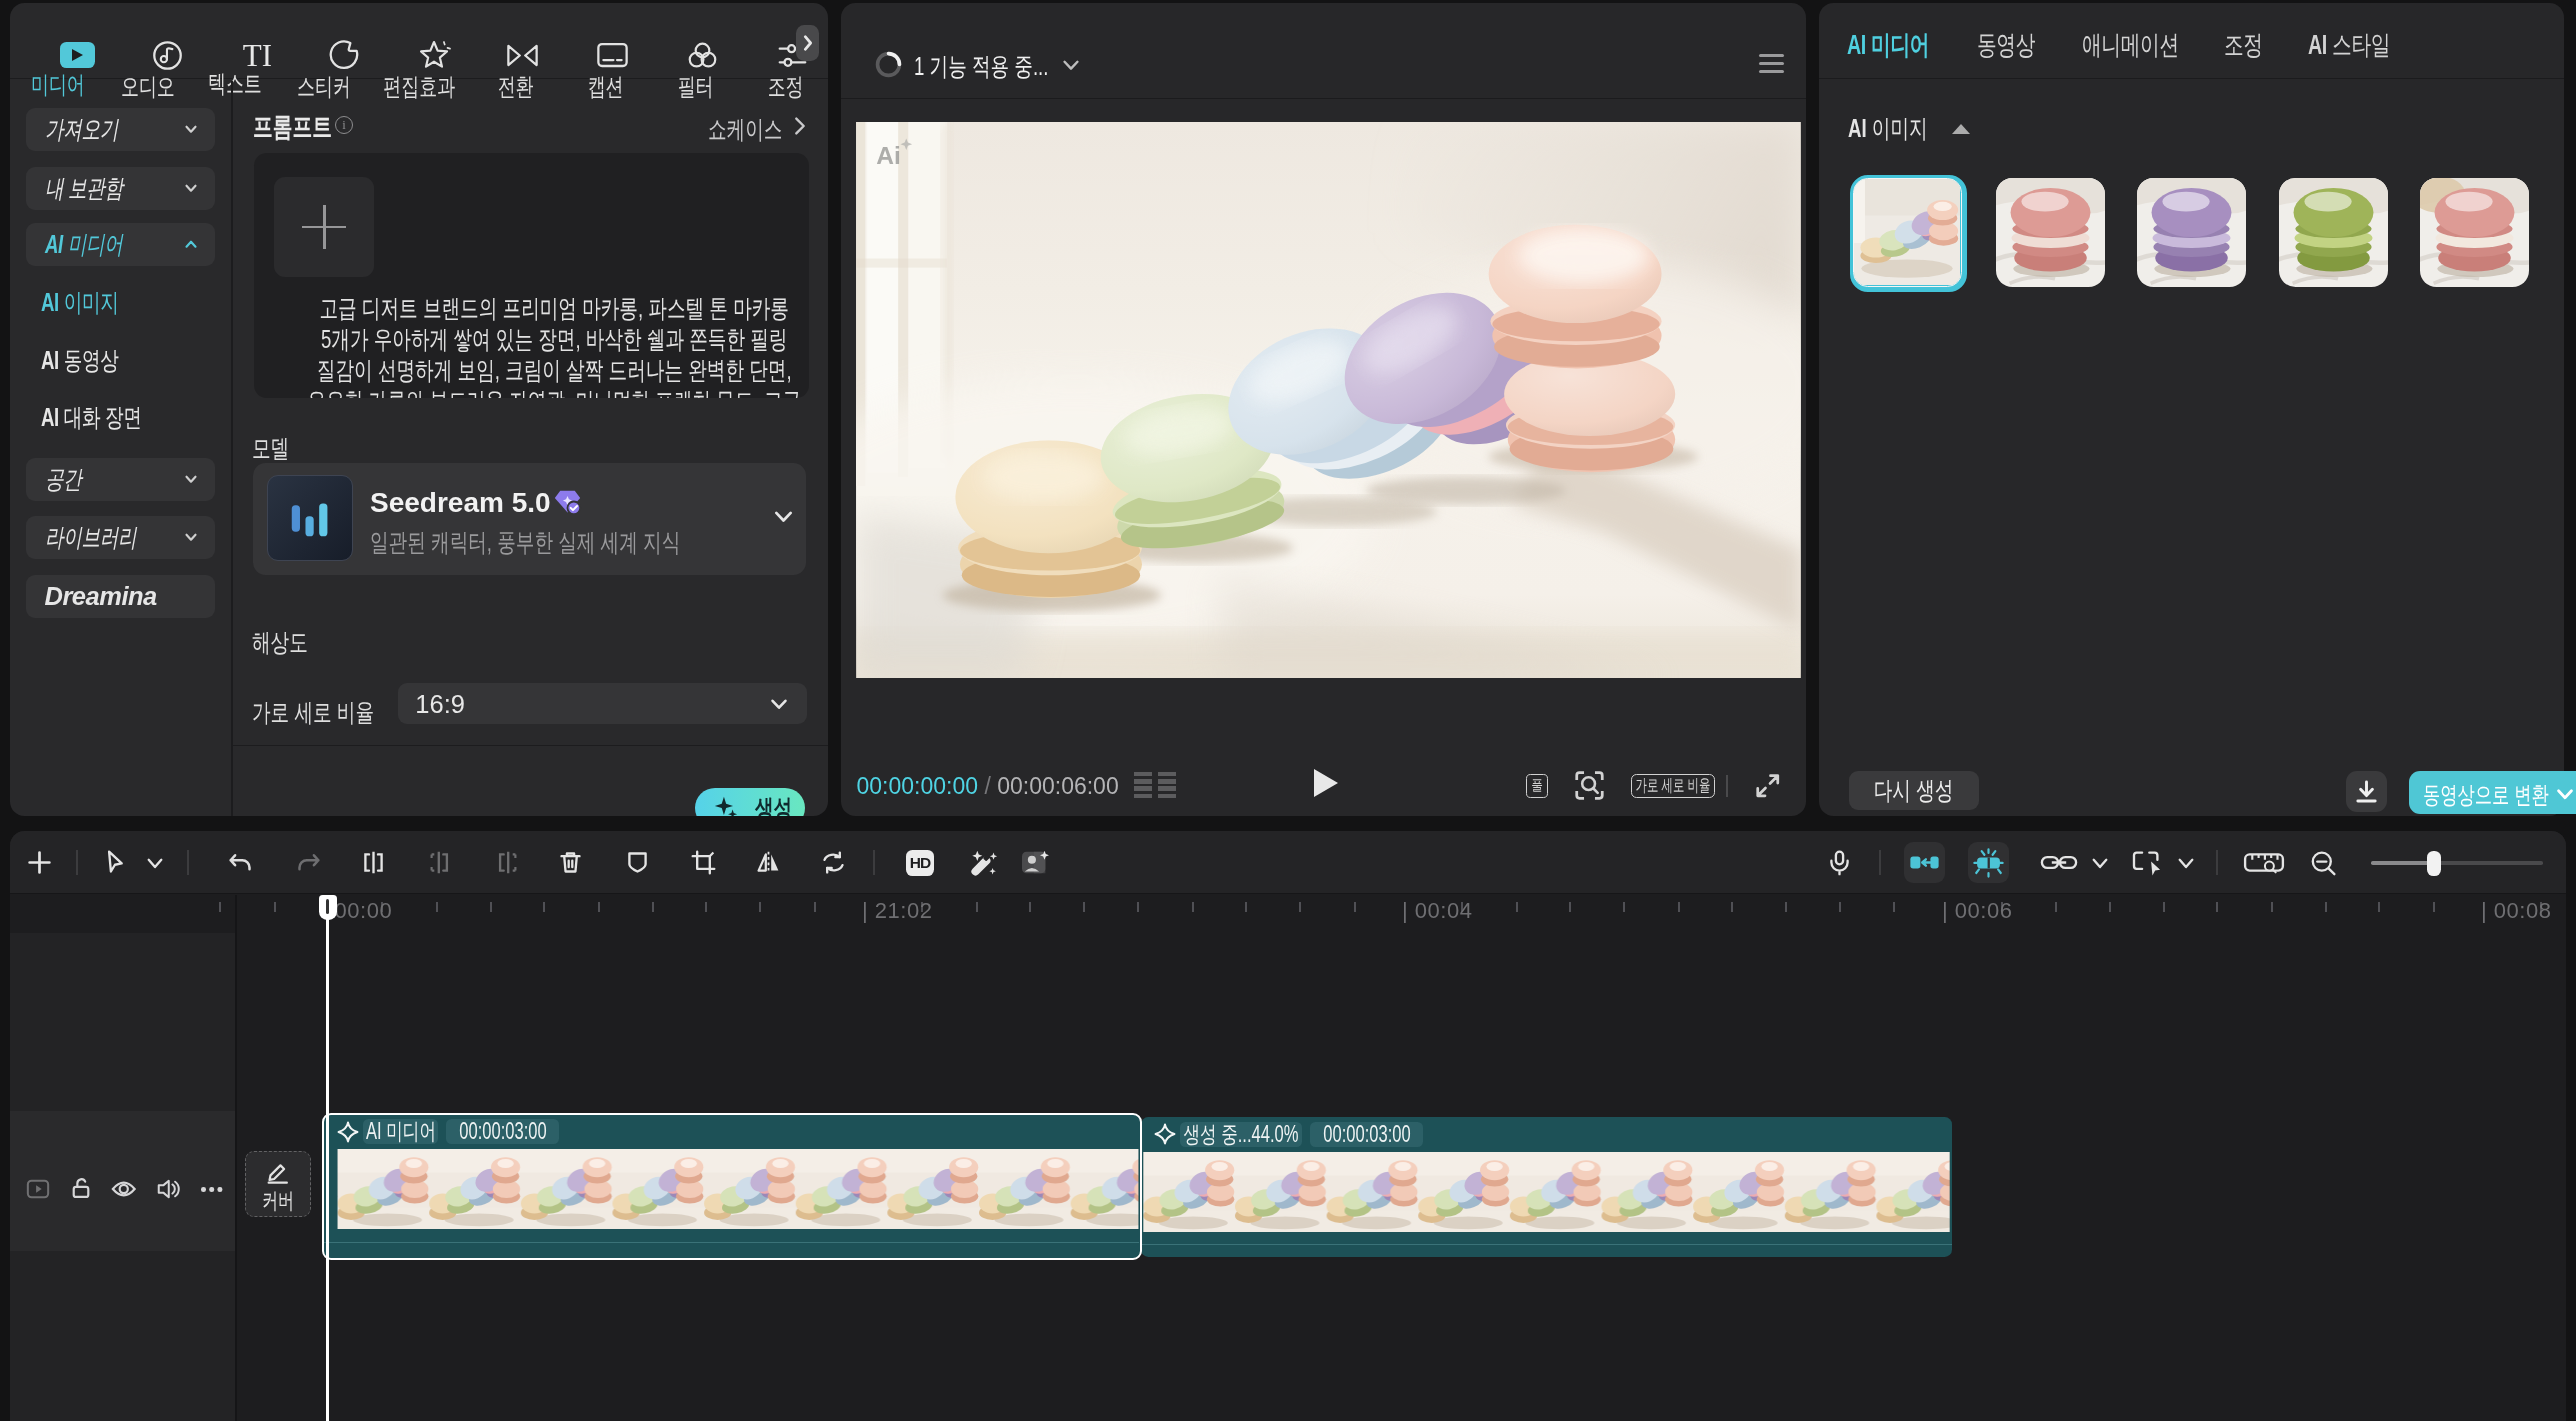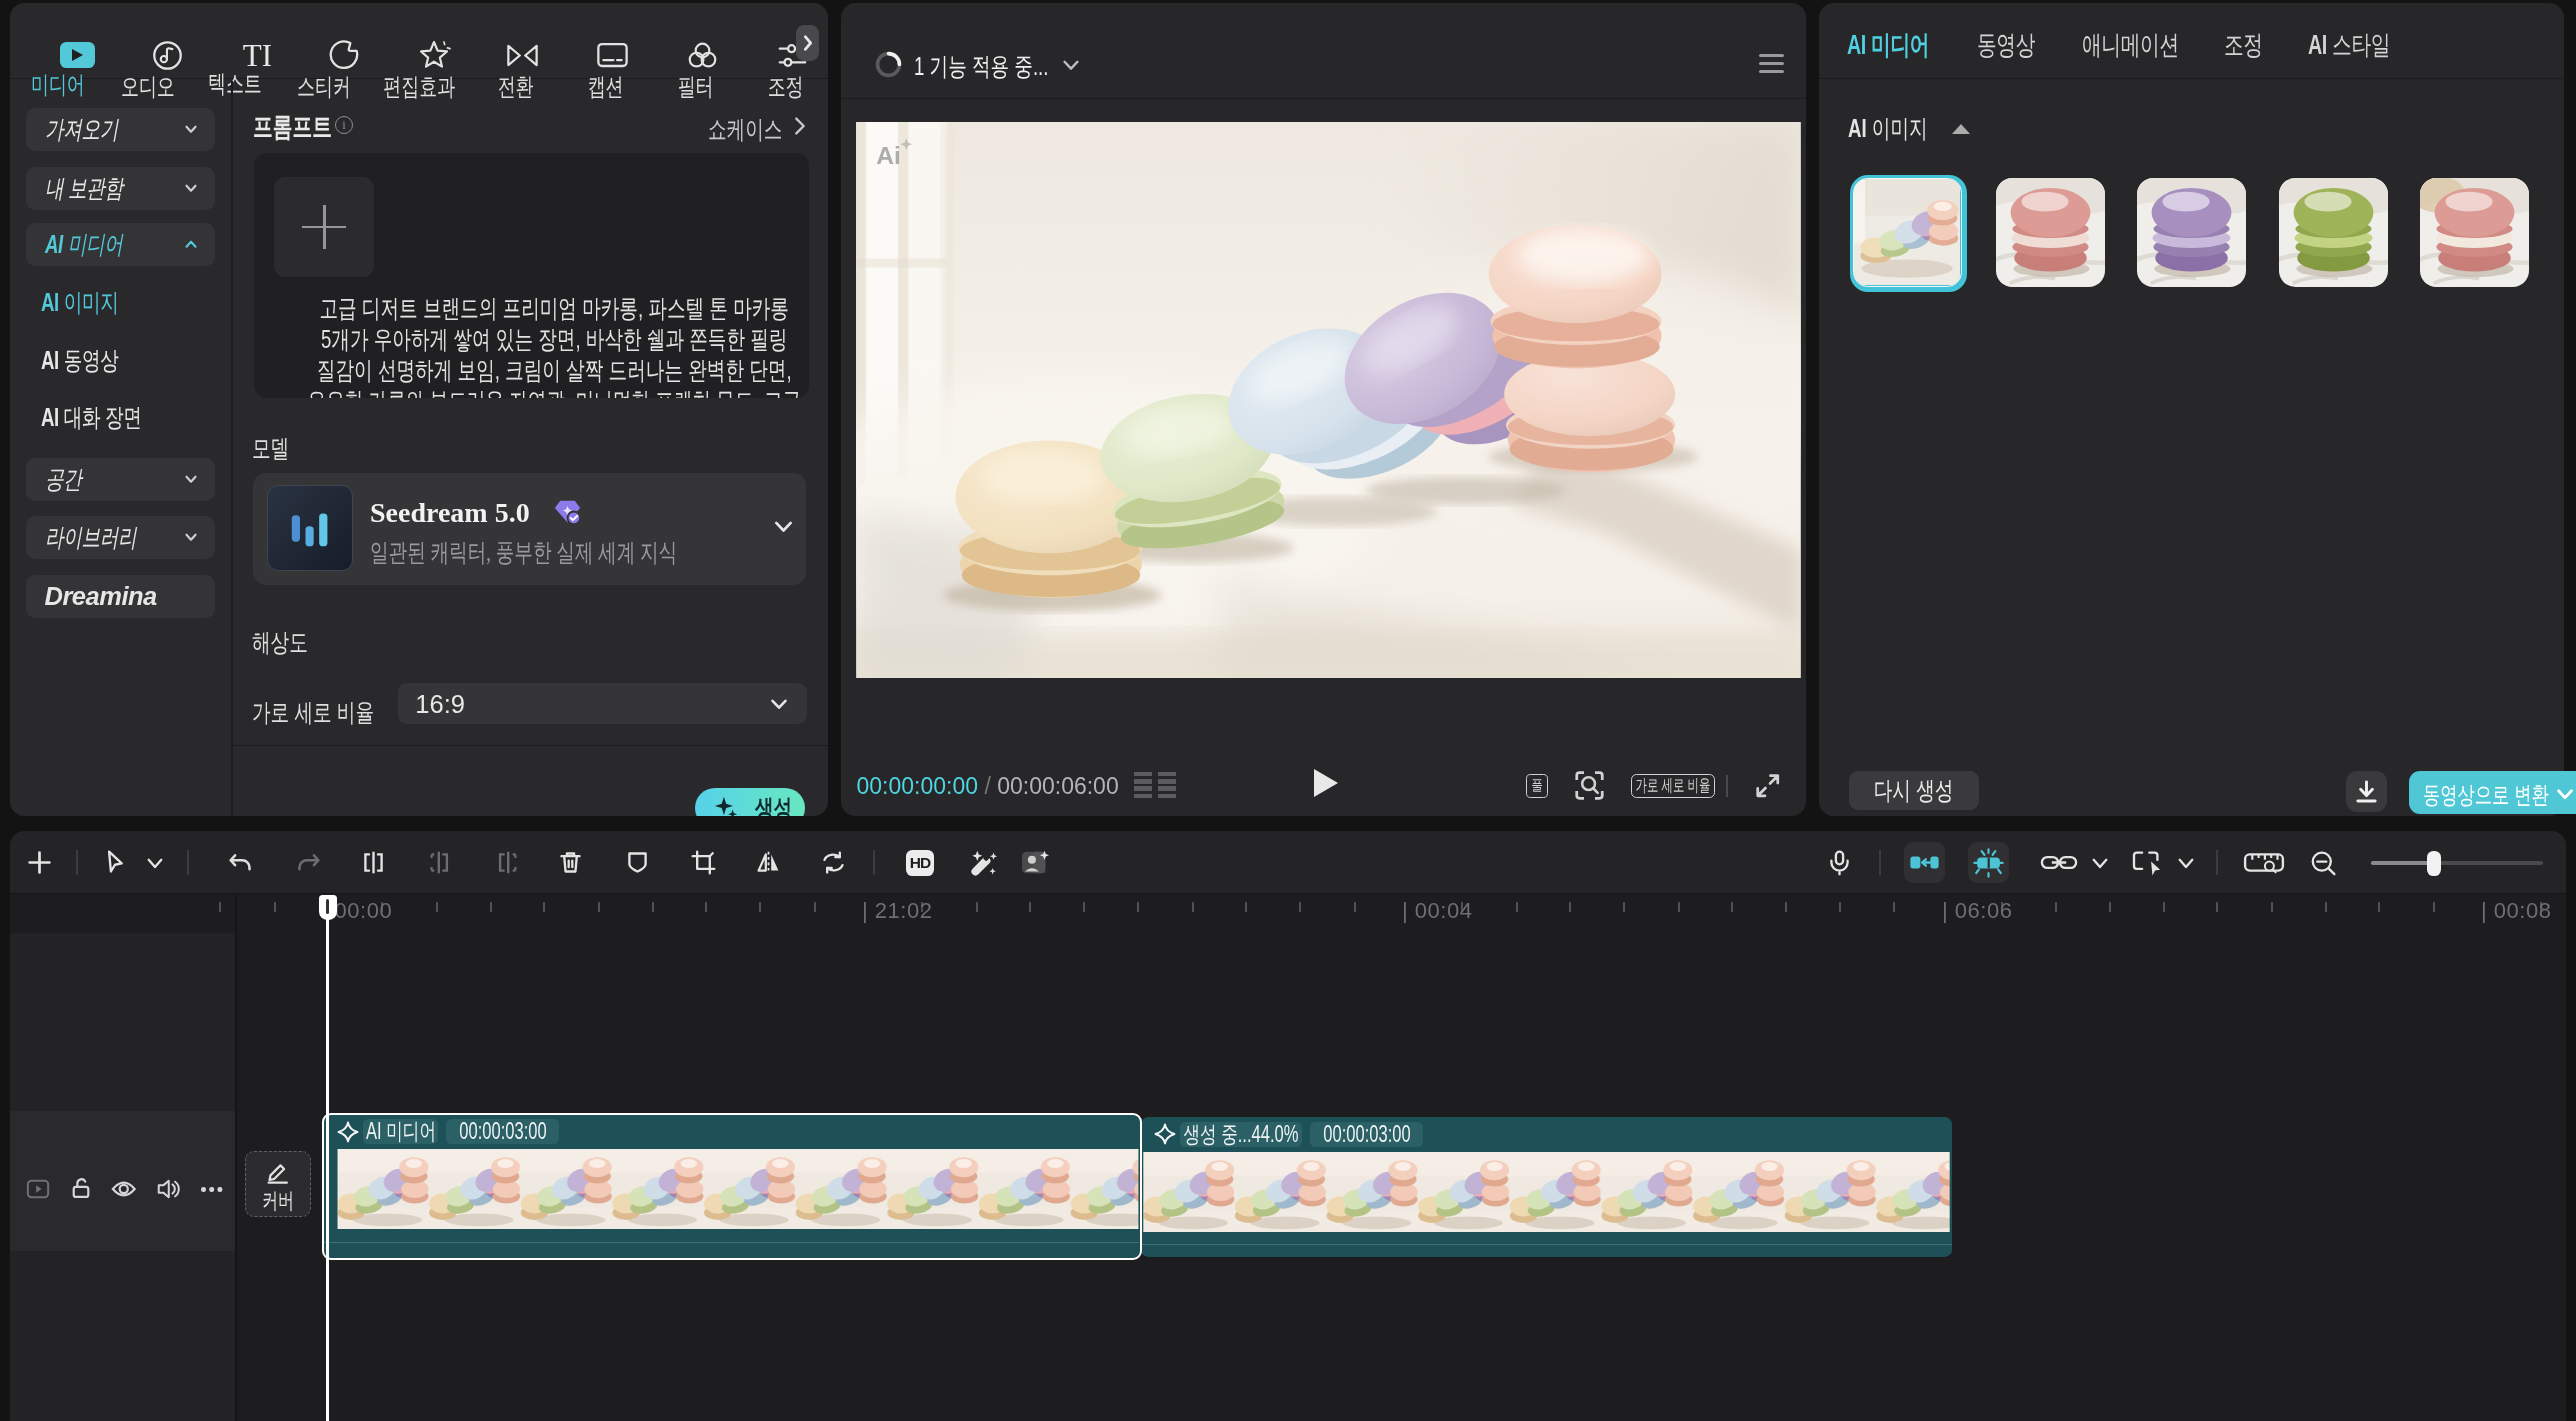--- a/index.html
+++ b/index.html
@@ -129,21 +129,21 @@
 
     <div class="abs" style="left:21px; top:72px; width:555px; height:245px; background:#202022; border-radius:12.7px; overflow:hidden;text-align:center;">
       <div class="abs" style="left:20px; top:24px; width:100px; height:100px; background:#2b2b2d; border-radius:11px;">
         <div class="abs" style="left:49px; top:28px; width:2.7px; height:44px; background:#969698;"></div>
         <div class="abs" style="left:28px; top:49px; width:44px; height:2.7px; background:#969698;"></div>
       </div>
       <div class="abs k" style="left:21px; top:140px; width:765px; font-size:25.5px; line-height:31px; color:#e2e2e2; transform-origin:0 0;">고급 디저트 브랜드의 프리미엄 마카롱, 파스텔 톤 마카롱<br>5개가 우아하게 쌓여 있는 장면, 바삭한 쉘과 쫀득한 필링<br>질감이 선명하게 보임, 크림이 살짝 드러나는 완벽한 단면,<br>은은한 가루와 부드러운 자연광, 미니멀한 프렌치 무드, 고급</div>
     </div>
 
     <div class="abs k" style="left:19px; top:350px; font-size:25.5px; color:#dedede;">모델</div>
-    <div class="abs" style="left:20px; top:392px; width:553px; height:112px; background:#353537; border-radius:12.7px;font-family:Liberation Serif, serif;">
+    <div class="abs" style="left:20px; top:382px; width:553px; height:112px; background:#353537; border-radius:12.7px;">
       <div class="abs" style="left:13.7px; top:12.7px; width:86px; height:86px; border-radius:11px; background:linear-gradient(135deg,#2a3342,#171d29); border:0.9px solid #3e4452;">
         <svg width="85" height="85" viewBox="0 0 93 93">
           <rect x="26" y="32" width="9" height="29" rx="4" fill="#4e8fd4"></rect>
           <rect x="41" y="44" width="9" height="22" rx="4" fill="#58aee0"></rect>
           <rect x="56" y="30" width="9" height="36" rx="4" fill="#62c8e8"></rect>
         </svg>
       </div>
       <div class="abs" style="left:117px; top:24px; font-size:28px; font-weight:bold; color:#f2f2f2;">Seedream 5.0</div>
       <svg class="abs" style="left:300px; top:24px;" width="29" height="29" viewBox="0 0 32 32">
           <path d="M8 4 h16 l6 8 -14 16 -14 -16 Z" fill="#8d7bec"></path>
@@ -634,21 +634,21 @@
         <i style="left:2206px;"></i>
         <i style="left:2261px;"></i>
         <i style="left:2315px;"></i>
         <i style="left:2368px;"></i>
         <i style="left:2423px;"></i>
         <i style="left:2530px;"></i>
       </div>
     <div class="abs rlabel" style="left:318px;">&nbsp;00:00</div>
     <div class="abs rlabel" style="left:852px;">| 21:02</div>
     <div class="abs rlabel" style="left:1392px;">| 00:04</div>
-    <div class="abs rlabel" style="left:1932px;">| 06:06</div>
+    <div class="abs rlabel" style="left:1932px;">| 00:06</div>
     <div class="abs rlabel" style="left:2471px;">| 00:08</div>
   </div>
   <div class="abs" id="tlheadercol" style="left:0; top:102px; width:225px; height:489px; background:#232325;">
     <div class="abs" style="left:0; top:178px; width:225px; height:140px; background:#2a2a2c;"></div>
     <svg class="abs" style="left:16.4px; top:244px;" width="24" height="24" viewBox="0 0 26 26">
         <rect x="2" y="4" width="22" height="18" rx="4" fill="none" stroke="#707072" stroke-width="2.2"></rect>
         <path d="M11 9 l6 4 -6 4 Z" fill="#707072"></path>
       </svg>
     <svg class="abs" style="left:60px; top:243px;" width="22" height="24.6" viewBox="0 0 24 27">
         <rect x="4" y="12" width="16" height="11" rx="2.5" fill="none" stroke="#d6d6d8" stroke-width="2.4"></rect>

